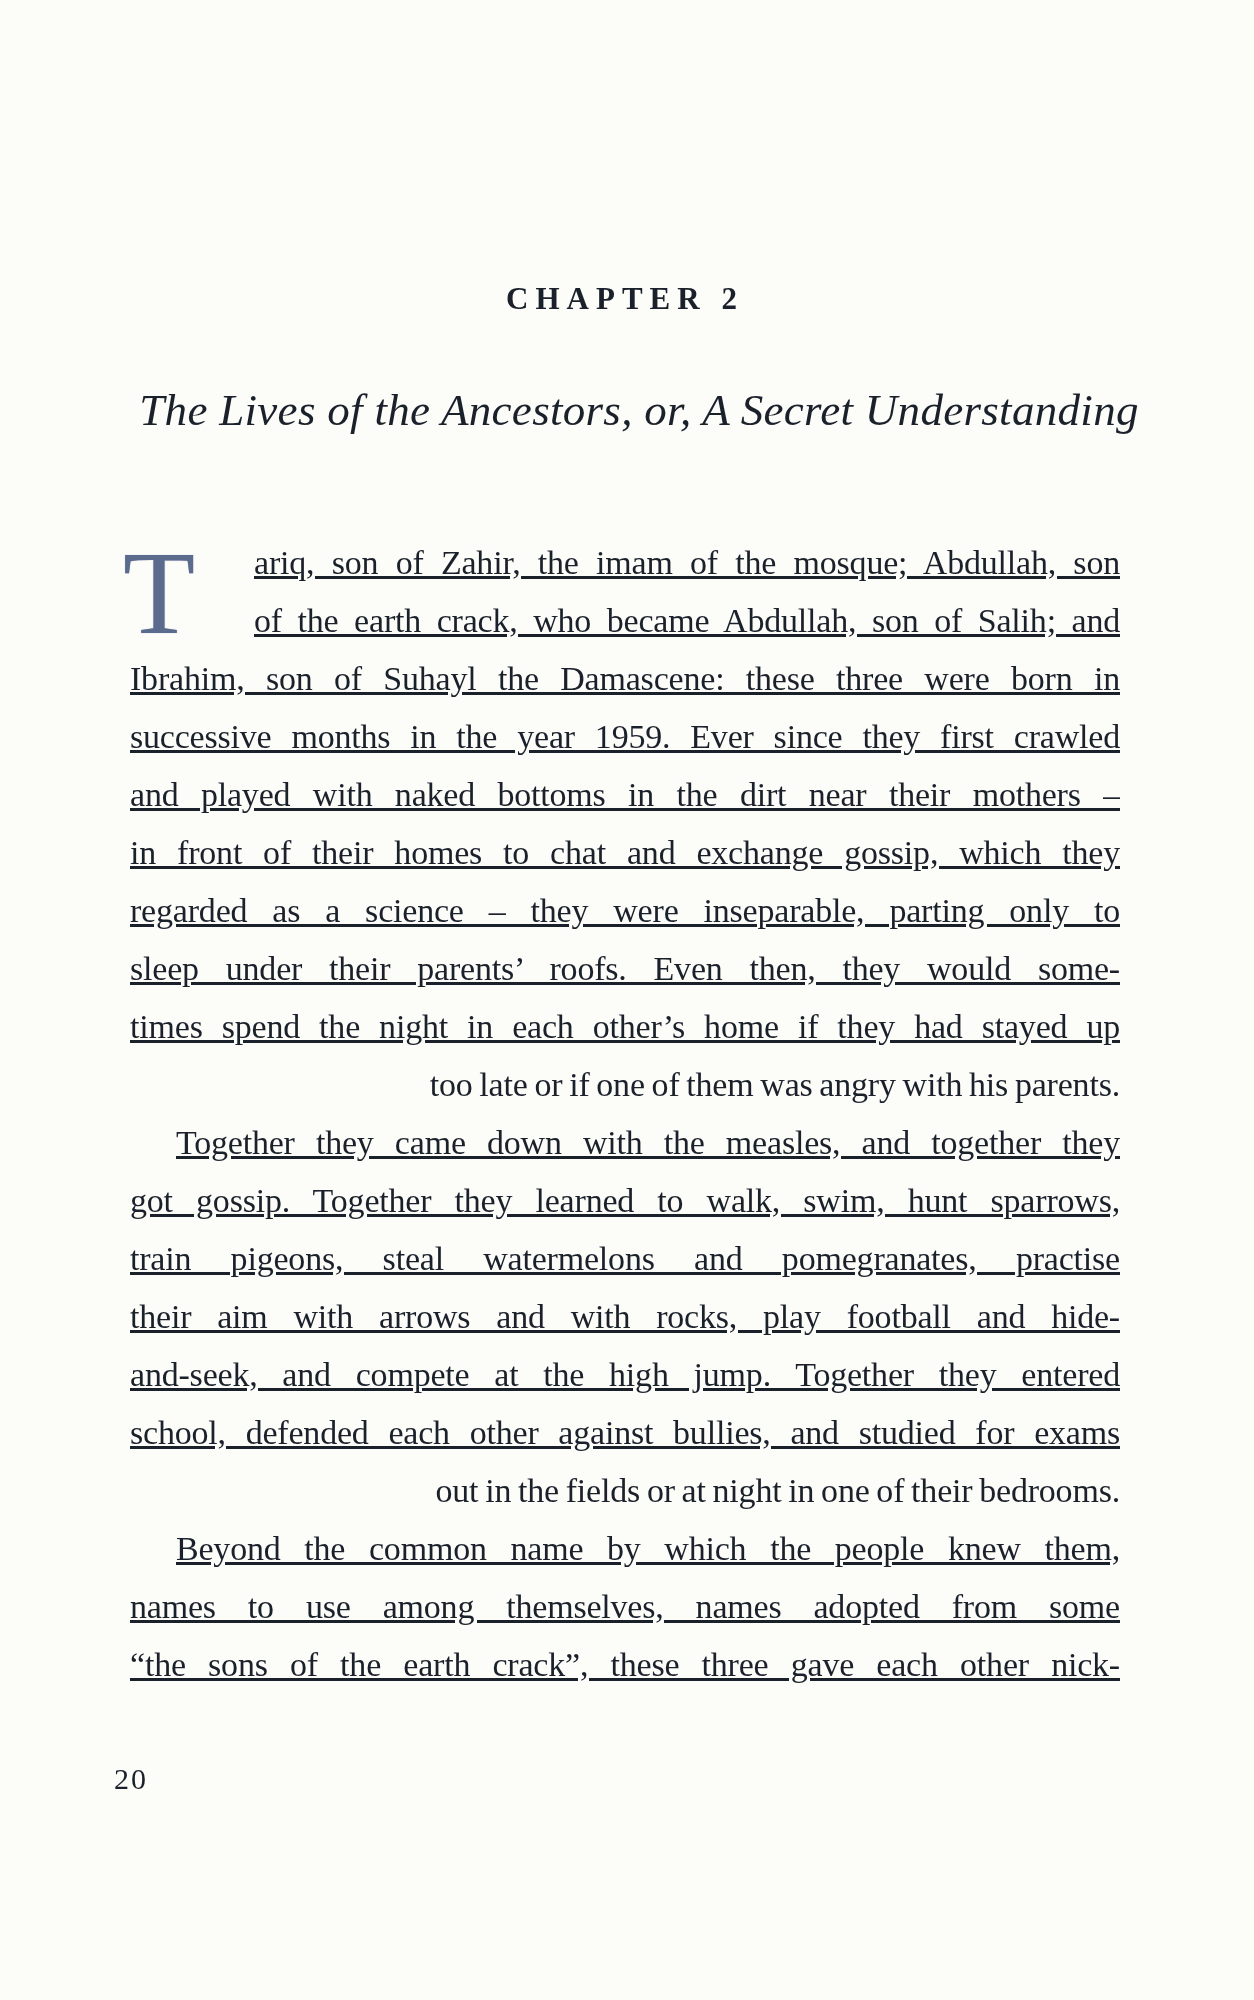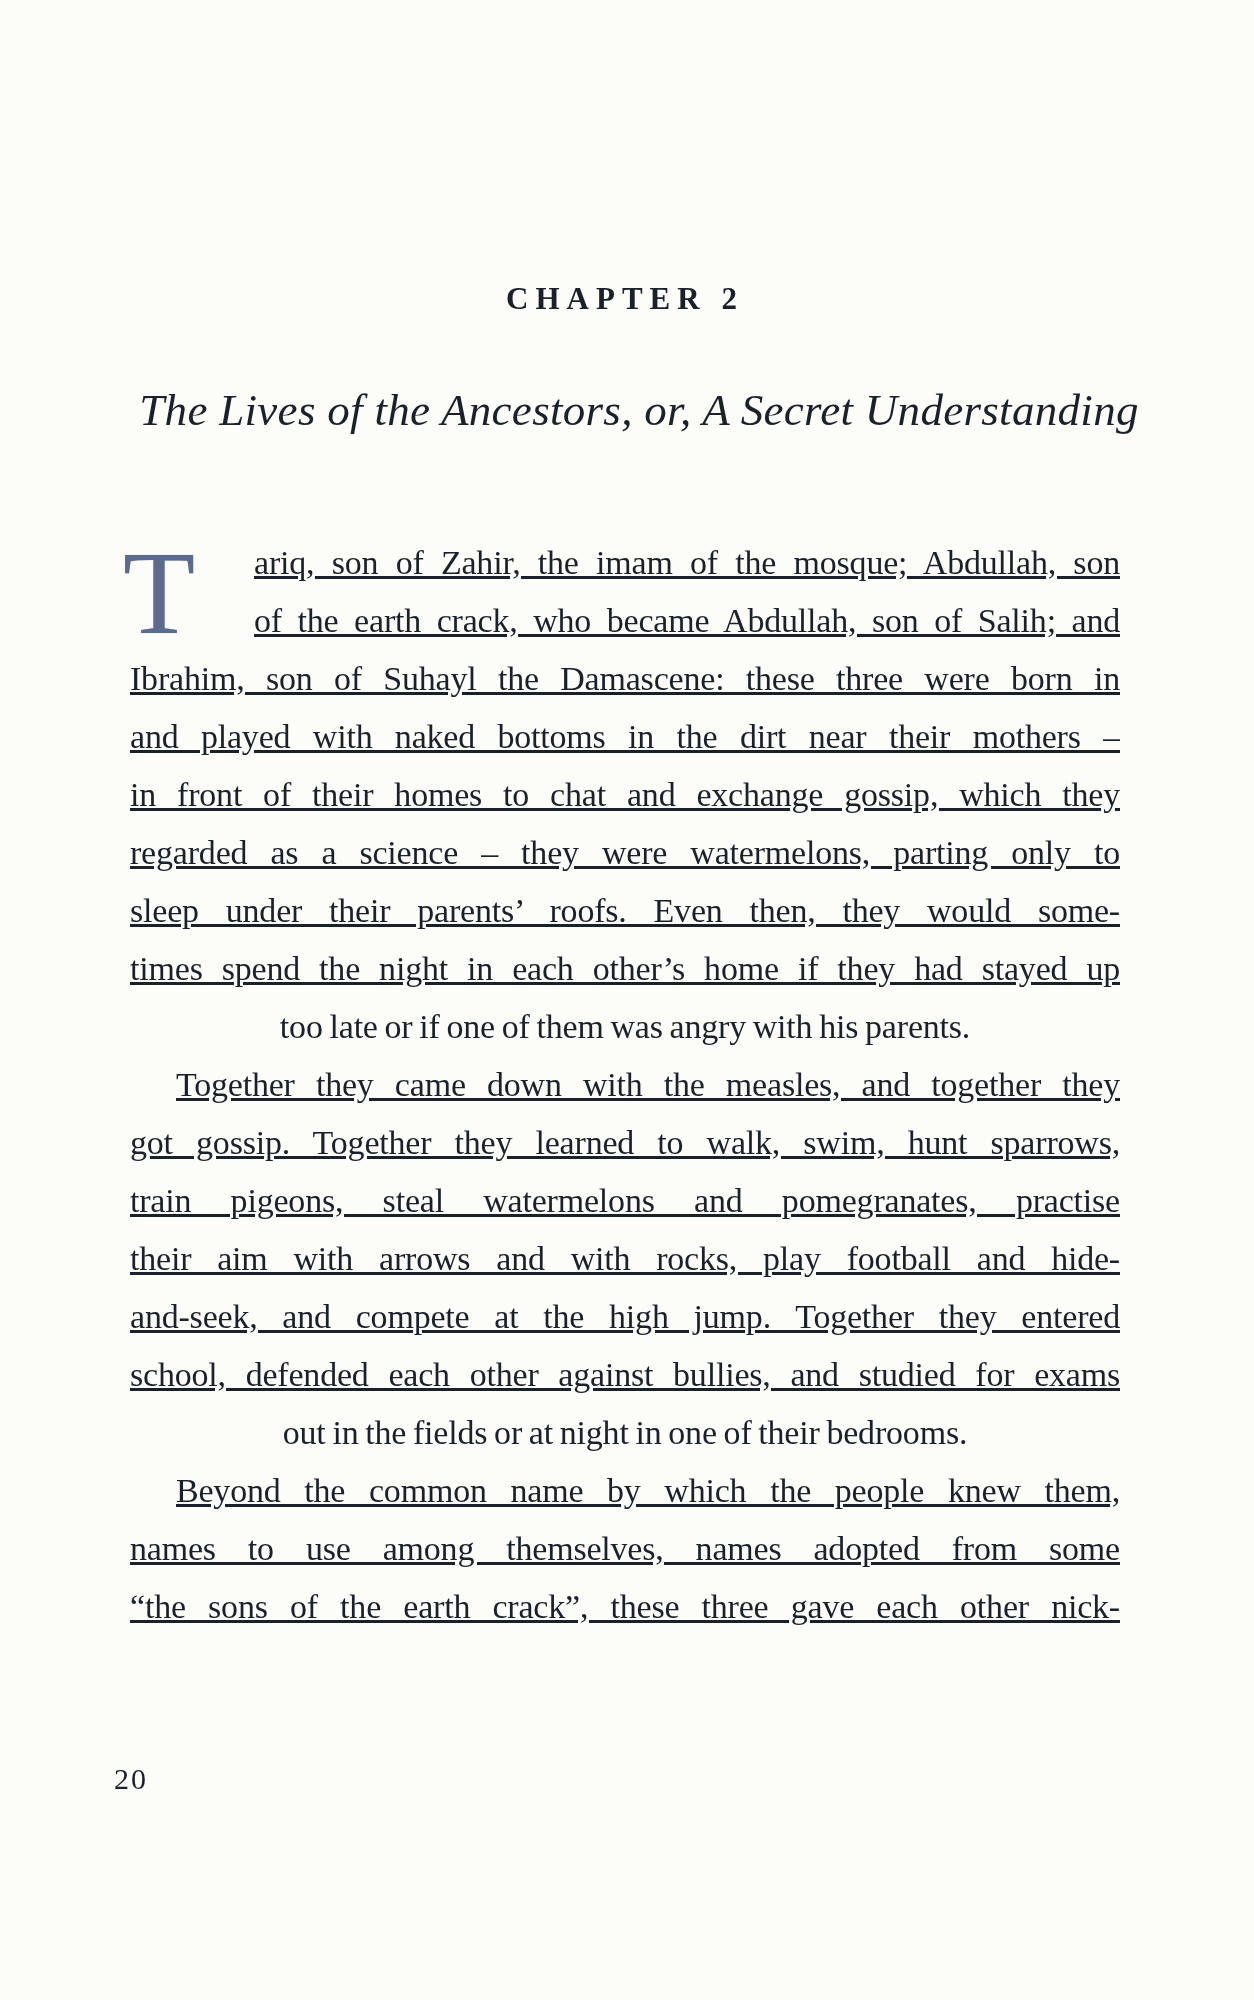--- a/index.html
+++ b/index.html
@@ -46,21 +46,21 @@
     left: 130px;
     width: 990px;
     font-size: 34px;
     line-height: 58px;
     letter-spacing: -0.2px;
     word-spacing: -1.5px;
   }
   .line {
     height: 58px;
     overflow: hidden;
-    text-align: center;
+    text-align: right;
     hyphens: none;
   }
   .jl {                         
     text-align: justify;
     text-align-last: justify;
     text-decoration: underline;
   }
   .dc {                         
     padding-left: 124px;
   }
@@ -94,23 +94,24 @@
   <div class="book-title">The Lives of the Ancestors, or, A Secret Understanding</div>
 
   <div class="body-text">
 
     <span class="drop-cap">T</span>
 
     <div>
       <div class="line jl dc">ariq, son of Zahir, the imam of the mosque; Abdullah, son</div>
       <div class="line jl dc">of the earth crack, who became Abdullah, son of Salih; and</div>
       <div class="line jl">Ibrahim, son of Suhayl the Damascene: these three were born in</div>
+      <div class="line jl">successive months in the year 1959. Ever since they first crawled</div>
       <div class="line jl">and played with naked bottoms in the dirt near their mothers –</div>
       <div class="line jl">in front of their homes to chat and exchange gossip, which they</div>
-      <div class="line jl">regarded as a science – they were watermelons, parting only to</div>
+      <div class="line jl">regarded as a science – they were inseparable, parting only to</div>
       <div class="line jl">sleep under their parents’ roofs. Even then, they would some-</div>
       <div class="line jl">times spend the night in each other’s home if they had stayed up</div>
       <div class="line">too late or if one of them was angry with his parents.</div>
     </div>
 
     <div>
       <div class="line jl pi">Together they came down with the measles, and together they</div>
       <div class="line jl">got gossip. Together they learned to walk, swim, hunt sparrows,</div>
       <div class="line jl">train pigeons, steal watermelons and pomegranates, practise</div>
       <div class="line jl">their aim with arrows and with rocks, play football and hide-</div>

